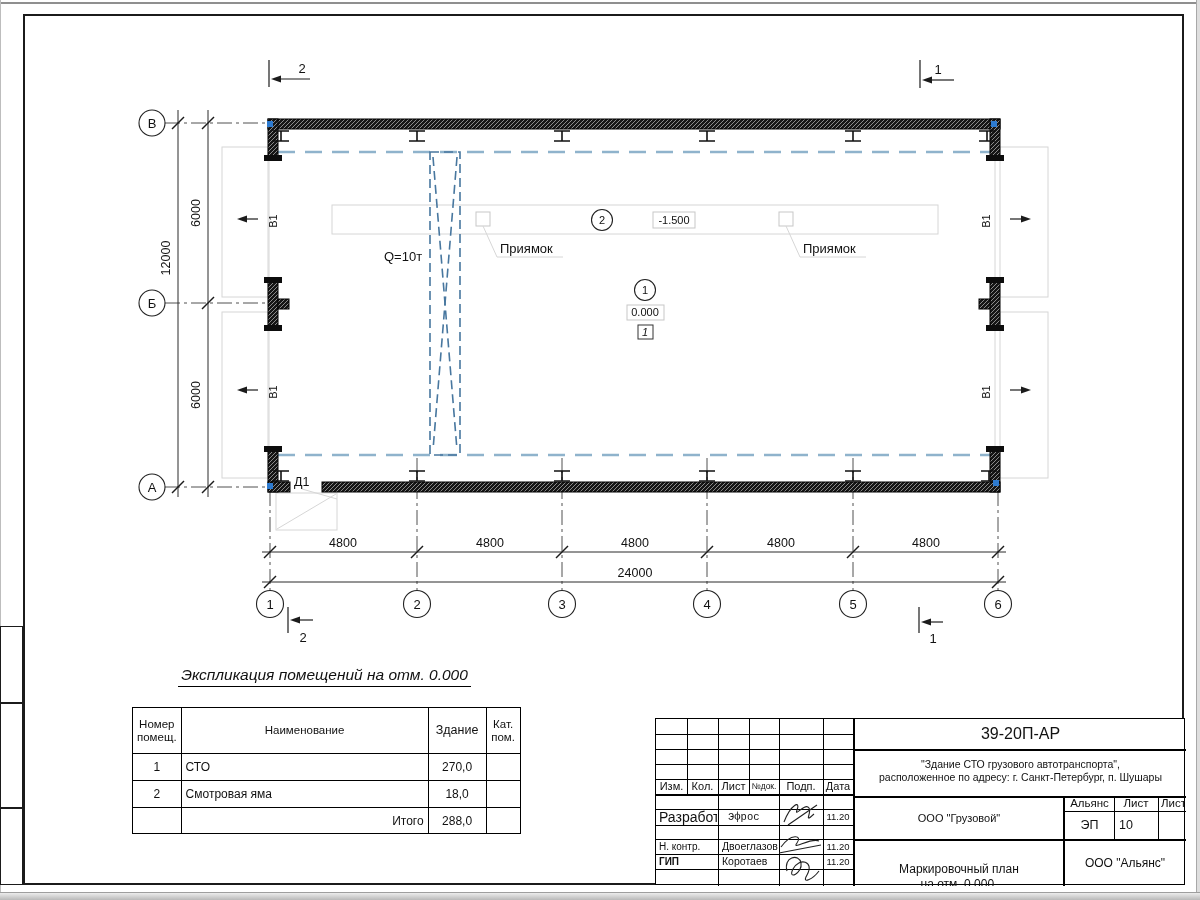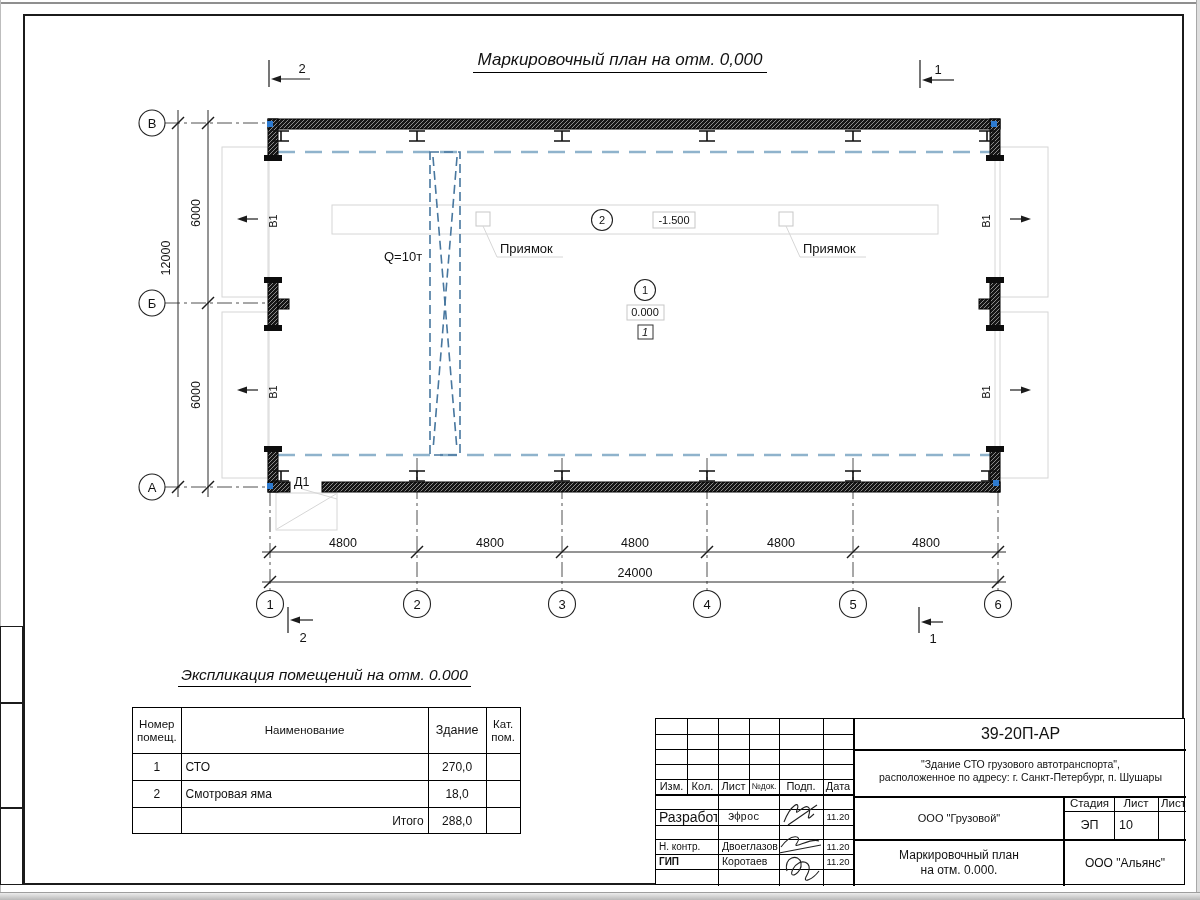--- a/index.html
+++ b/index.html
@@ -62,21 +62,20 @@
   <div class="chrome-top"></div>
   <div class="chrome-left"></div>
   <div class="chrome-right"></div>
   <div class="chrome-bottom"></div>
 
   <div class="frame"></div>
   <div class="mbox" style="top:626px; height:77px;"></div>
   <div class="mbox" style="top:703px; height:105px;"></div>
   <div class="mbox" style="top:808px; height:77px;"></div>
 
-  <div class="drawing-title"><span>Маркировочный план на отм. 0,000</span></div>
 
   <svg style="position:absolute;left:0;top:0;" width="1200" height="660" viewBox="0 0 1200 660">
     <defs>
       <pattern id="wp" width="4" height="4" patternUnits="userSpaceOnUse">
         <rect width="4" height="4" fill="#161616"></rect>
         <path d="M0 4 L4 0" stroke="#8a8a8a" stroke-width="1"></path>
       </pattern>
     </defs>
 
     <g>
@@ -363,25 +362,25 @@
     <svg style="position:absolute; left:121px; top:112px;" width="48" height="54" viewBox="0 0 48 54">
       <path d="M4 16 C14 2 26 4 20 12 C14 20 34 6 42 10 M2 22 L44 14 M10 40 C6 26 22 22 24 32 C26 42 10 50 16 38 C22 26 38 30 30 44 C24 54 36 48 42 40" stroke="#222" stroke-width="1.1" fill="none"></path>
     </svg>
 
     <div class="cell ctr" style="left:199px; top:0; width:331px; height:30px; line-height:30px; font-size:16px;">39-20П-АР</div>
     <div class="cell ctr" style="left:199px; top:34px; width:331px; height:42px; font-size:10.5px; line-height:13px; padding-top:5px; white-space:normal;">
       <span>"Здание СТО грузового автотранспорта",</span><br>
       <span>расположенное по адресу: г. Санкт-Петербург, п. Шушары</span>
     </div>
     <div class="cell ctr" style="left:199px; top:79px; width:208px; height:41px; line-height:41px; font-size:11px;">ООО "Грузовой"</div>
-    <div class="cell ctr" style="left:199px; top:122px; width:208px; height:45px; font-size:12px; line-height:15px; padding-top:7px; white-space:normal;">
+    <div class="cell ctr" style="left:199px; top:122px; width:208px; height:45px; font-size:12px; line-height:15px; padding-top:21px; white-space:normal;">
       <span>Маркировочный план</span><br>
       <span>на отм. 0.000.</span>
     </div>
-    <div class="cell ctr" style="left:409px; top:77px; width:49px; height:15px; line-height:15px; font-size:11.5px;">Стадия</div>
+    <div class="cell ctr" style="left:409px; top:77px; width:49px; height:15px; line-height:15px; font-size:11.5px;">Альянс</div>
     <div class="cell ctr" style="left:458px; top:77px; width:44px; height:15px; line-height:15px; font-size:11.5px;">Лист</div>
     <div class="cell" style="left:505px; top:77px; width:24px; height:15px; line-height:15px; font-size:11.5px;">Листов</div>
     <div class="cell ctr" style="left:409px; top:92px; width:49px; height:28px; line-height:28px; font-size:12.5px;">ЭП</div>
     <div class="cell ctr" style="left:448px; top:92px; width:44px; height:28px; line-height:28px; font-size:12.5px;">10</div>
     <div class="cell ctr" style="left:502px; top:92px; width:27px; height:28px; line-height:28px; font-size:12.5px;"></div>
     <div class="cell ctr" style="left:409px; top:122px; width:120px; height:45px; line-height:45px; font-size:12px;">ООО "Альянс"</div>
   </div>
 
 </div>
 

